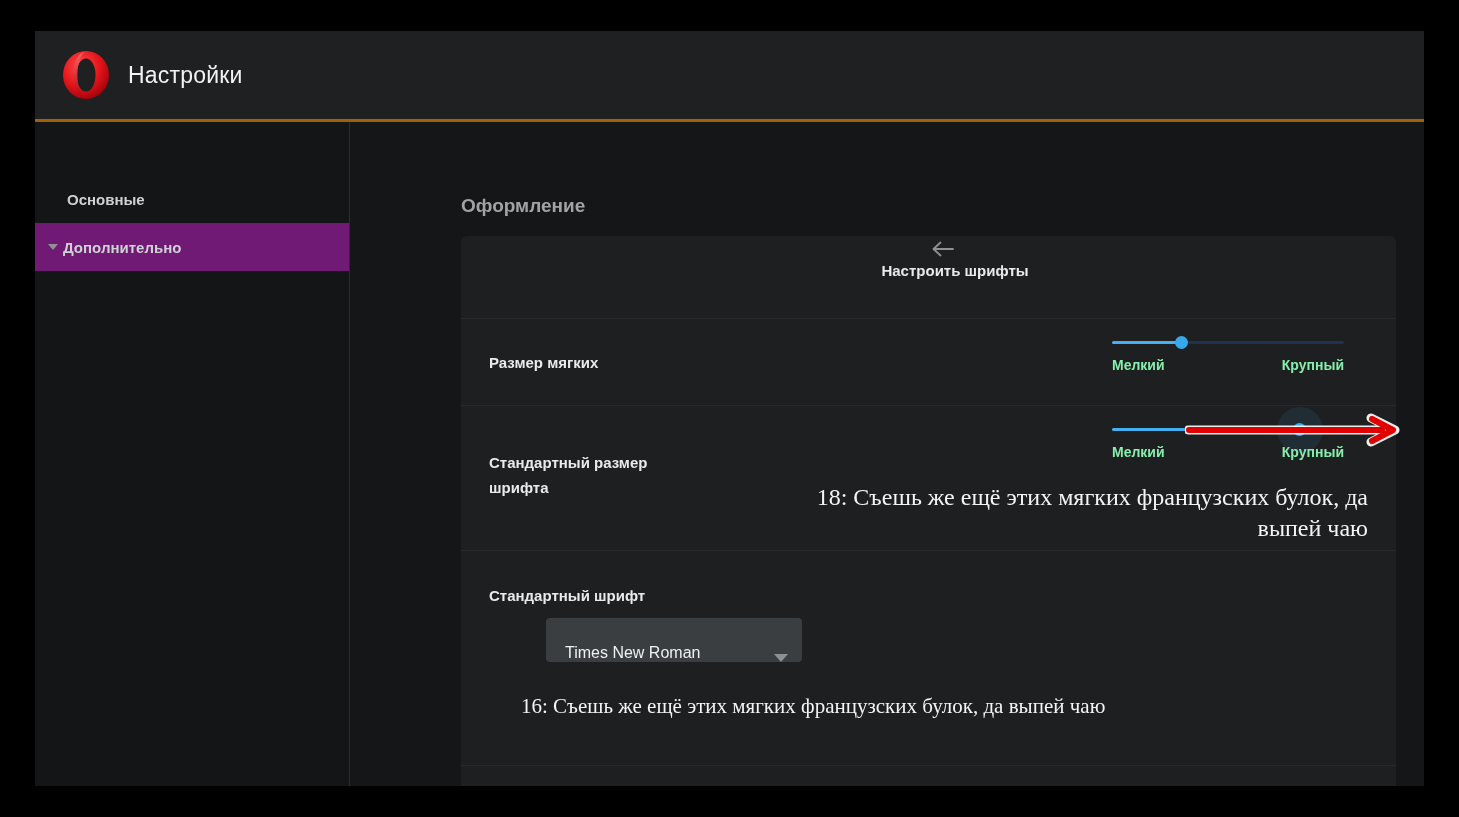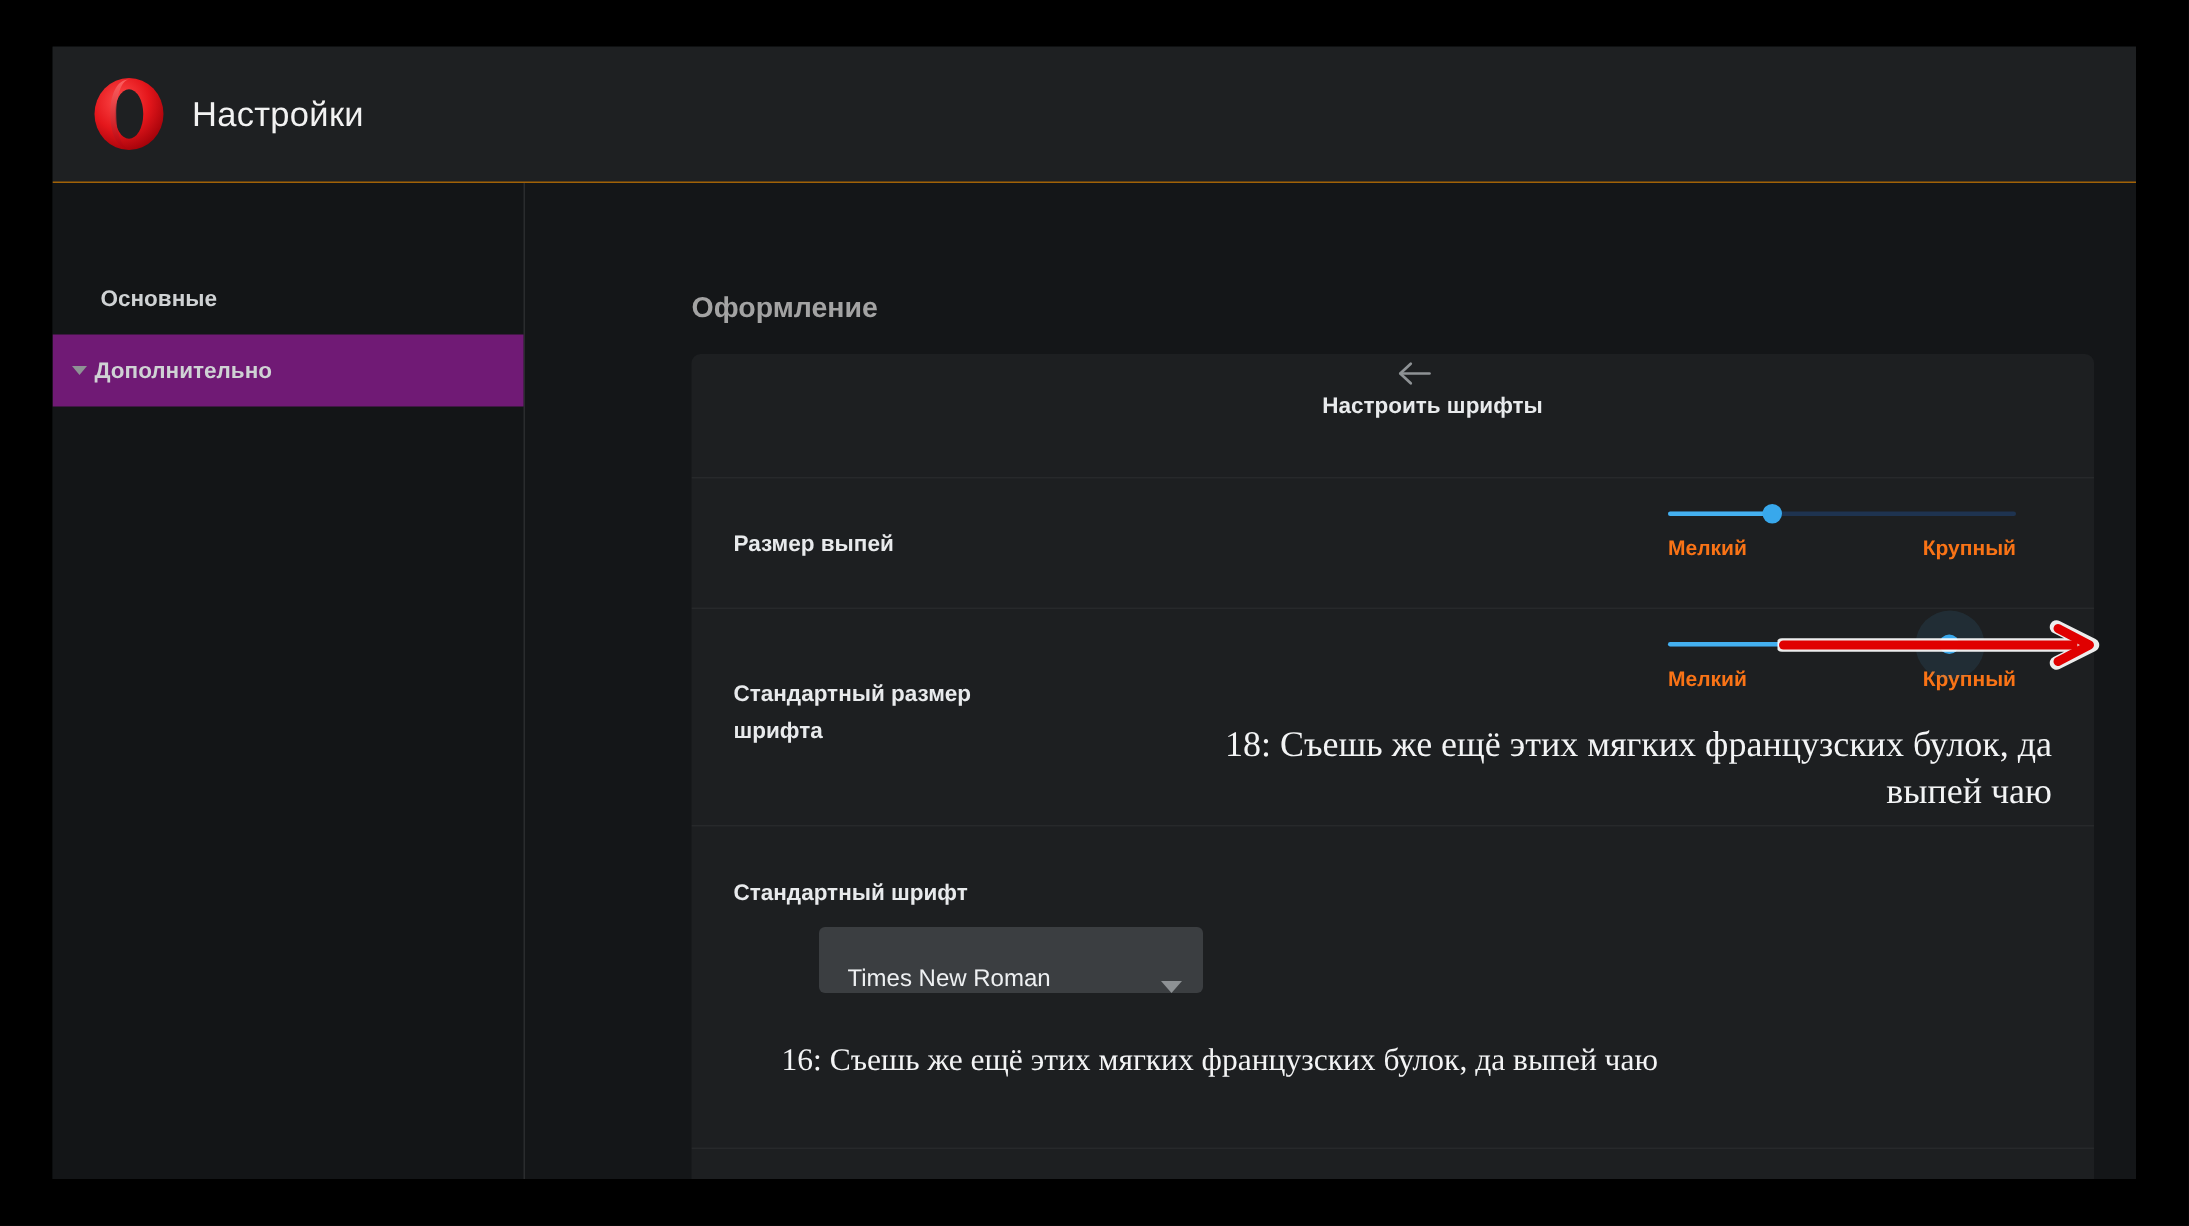--- a/index.html
+++ b/index.html
@@ -14,21 +14,21 @@
     left: 35px; top: 31px;
     width: 1389px; height: 755px;
     background: #151719;
     overflow: hidden;
   }
   
   #header {
     position: absolute; left: 0; top: 0;
     width: 1389px; height: 91px;
     background: #1e2022;
-    border-bottom: 1px solid #a16207;
+    border-bottom: 3px solid #a16207;
     display: flex; align-items: center;
   }
   #logo-wrap {
     margin-left: 25px;
     width: 52px; height: 52px;
     display: flex; align-items: center; justify-content: center;
   }
   .opera-o { display: block; }
   #header-title {
     margin-left: 16px;
@@ -178,21 +178,21 @@
     top: 50%;
     width: 46px; height: 46px;
     margin-top: -23px; margin-left: -23px;
     border-radius: 50%;
     background: rgba(68,176,240,0.10);
     pointer-events: none;
   }
   .slider-labels {
     display: flex; justify-content: space-between;
     margin-top: 13px;
-    color: #f97316;
+    color: #86efac;
     font-size: 14px;
     font-weight: bold;
   }
   .sample-text {
     position: absolute;
     right: 28px;
     text-align: right;
     color: #f3f4f5;
     font-family: "Liberation Serif", "DejaVu Serif", serif;
     line-height: 1.28;
@@ -293,21 +293,21 @@
           <div class="back-arrow">
             <svg width="24" height="18" viewBox="0 0 24 18">
               <path d="M9.5 2.5 L2.5 9 L9.5 15.5" fill="none" stroke="#8e9295" stroke-width="1.8" stroke-linecap="round" stroke-linejoin="round"></path>
               <path d="M2.8 9 L22 9" fill="none" stroke="#8e9295" stroke-width="1.8" stroke-linecap="round"></path>
             </svg>
           </div>
           <div class="card-head-title">Настроить шрифты</div>
         </div>
 
         <div class="row" id="row-fontsize">
-          <div class="row-label">Размер выпей</div>
+          <div class="row-label">Размер мягких</div>
           <div class="slider-wrap" style="top:22px;">
             <div class="slider-track">
               <div class="slider-fill" id="fill-1" style="width: 30%;"></div>
               <div class="slider-thumb" id="thumb-1" style="left: 30%;"></div>
             </div>
             <div class="slider-labels">
               <span>Мелкий</span>
               <span>Крупный</span>
             </div>
           </div>

